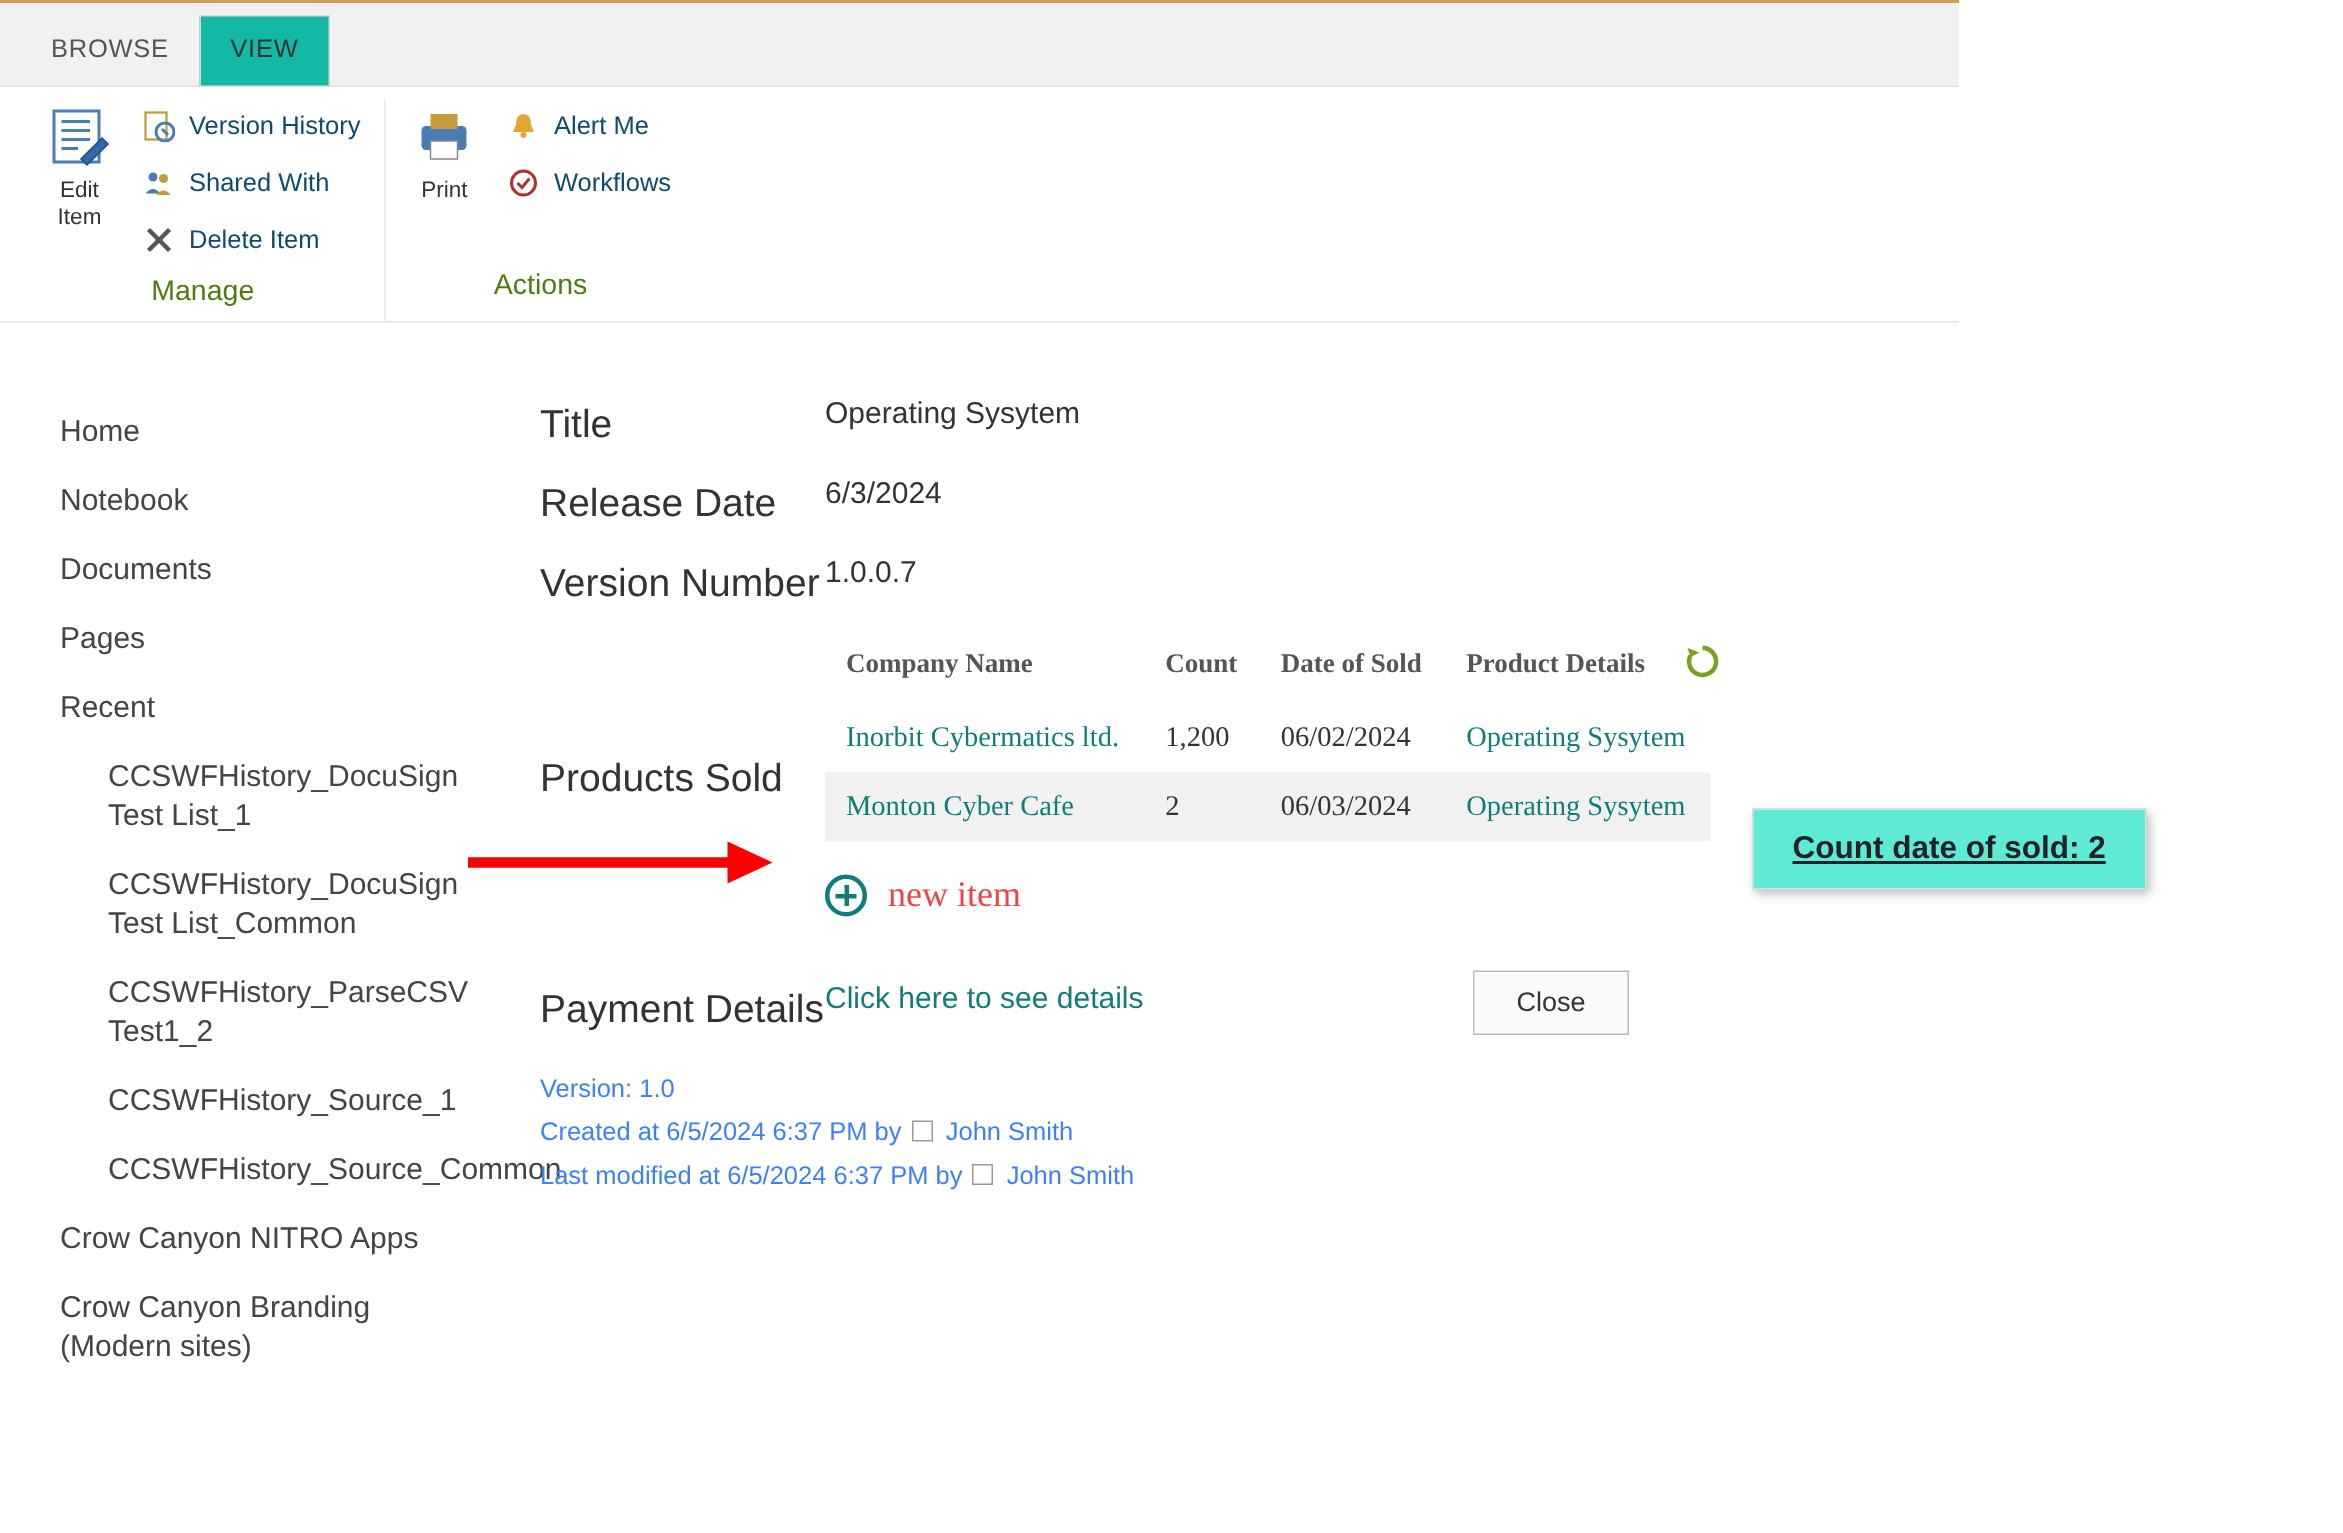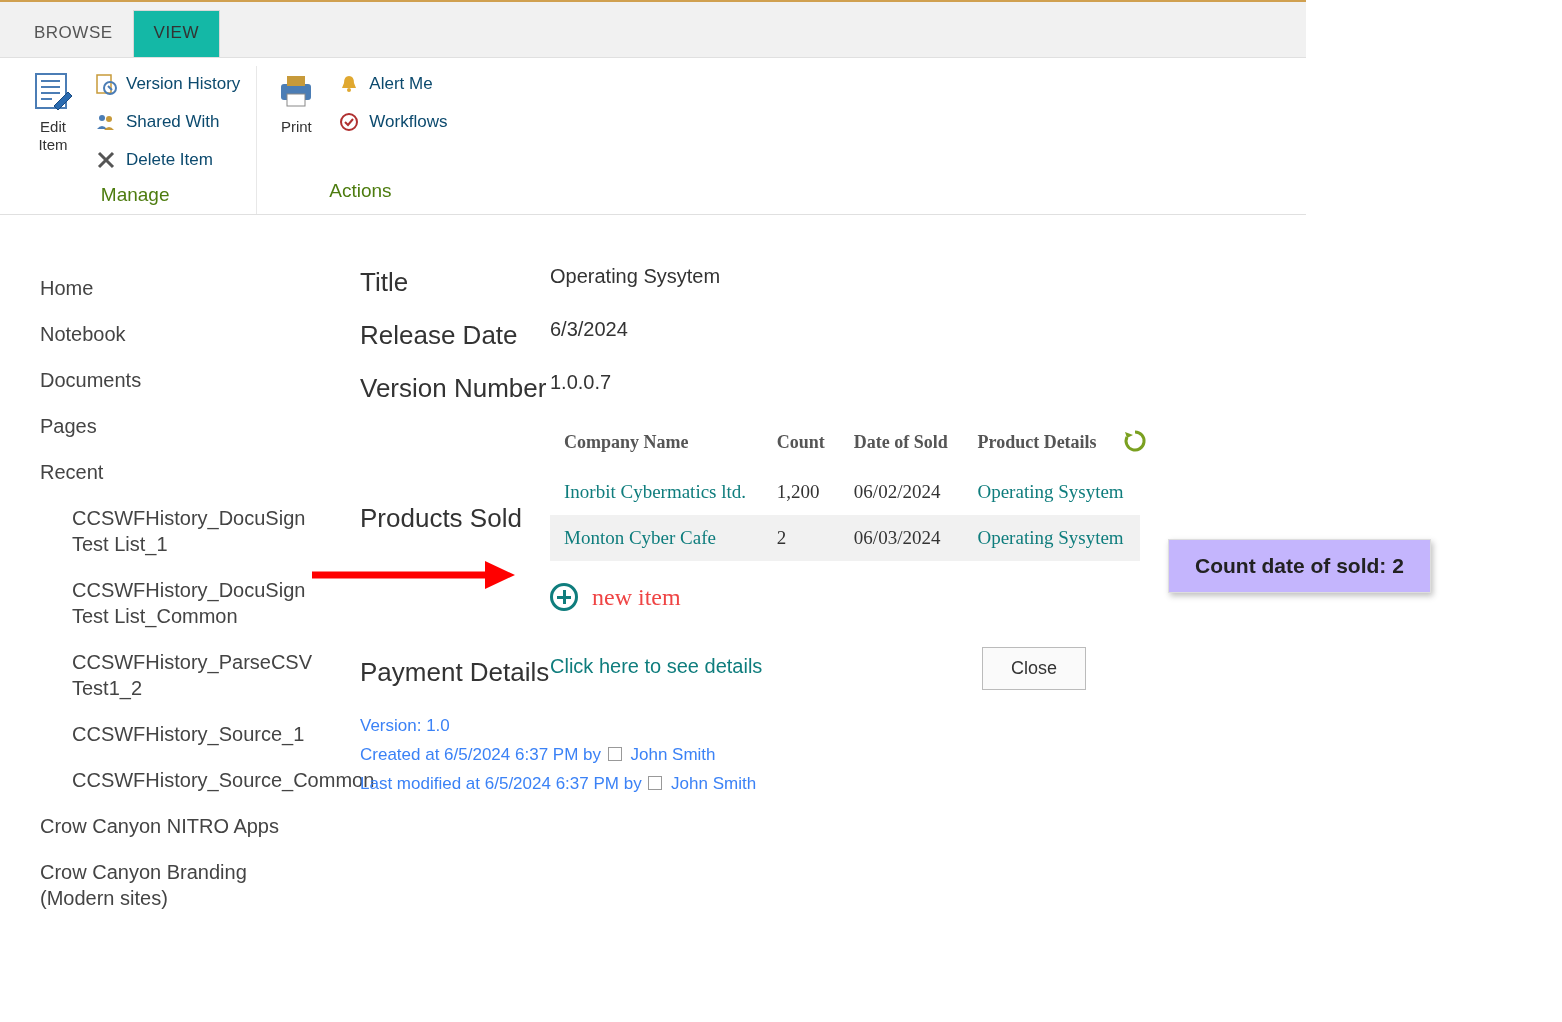--- a/index.html
+++ b/index.html
@@ -186,28 +186,29 @@
   .new-item-row .plus::before, .new-item-row .plus::after {
     content: ""; position: absolute; background: #0f7d7d;
   }
   .new-item-row .plus::before { width: 14px; height: 3px; top: 9.5px; left: 4px; }
   .new-item-row .plus::after  { width: 3px; height: 14px; top: 4px; left: 9.5px; }
   .new-item-text { font-size: 24px; color: #ef4444; }
   .count-box {
     position: absolute;
     top: 304px;
     left: 848px;
-    background: #c4b5fd;
+    background: #5eead4;
     border: 1px solid #ddd;
     box-shadow: 2px 3px 6px rgba(0,0,0,0.25);
     padding: 14px 26px;
     font-size: 21px;
     font-weight: 700;
     color: #222;
     white-space: nowrap;
+    text-decoration: underline;
   }
   .payment-link { color: #0f7d7d; cursor: pointer; font-size: 20px; }
   .version-meta {
     color: #3b82f6;
     font-size: 17px;
     margin-top: 24px;
     line-height: 1.7;
   }
   .version-meta .chk {
     display: inline-block;

